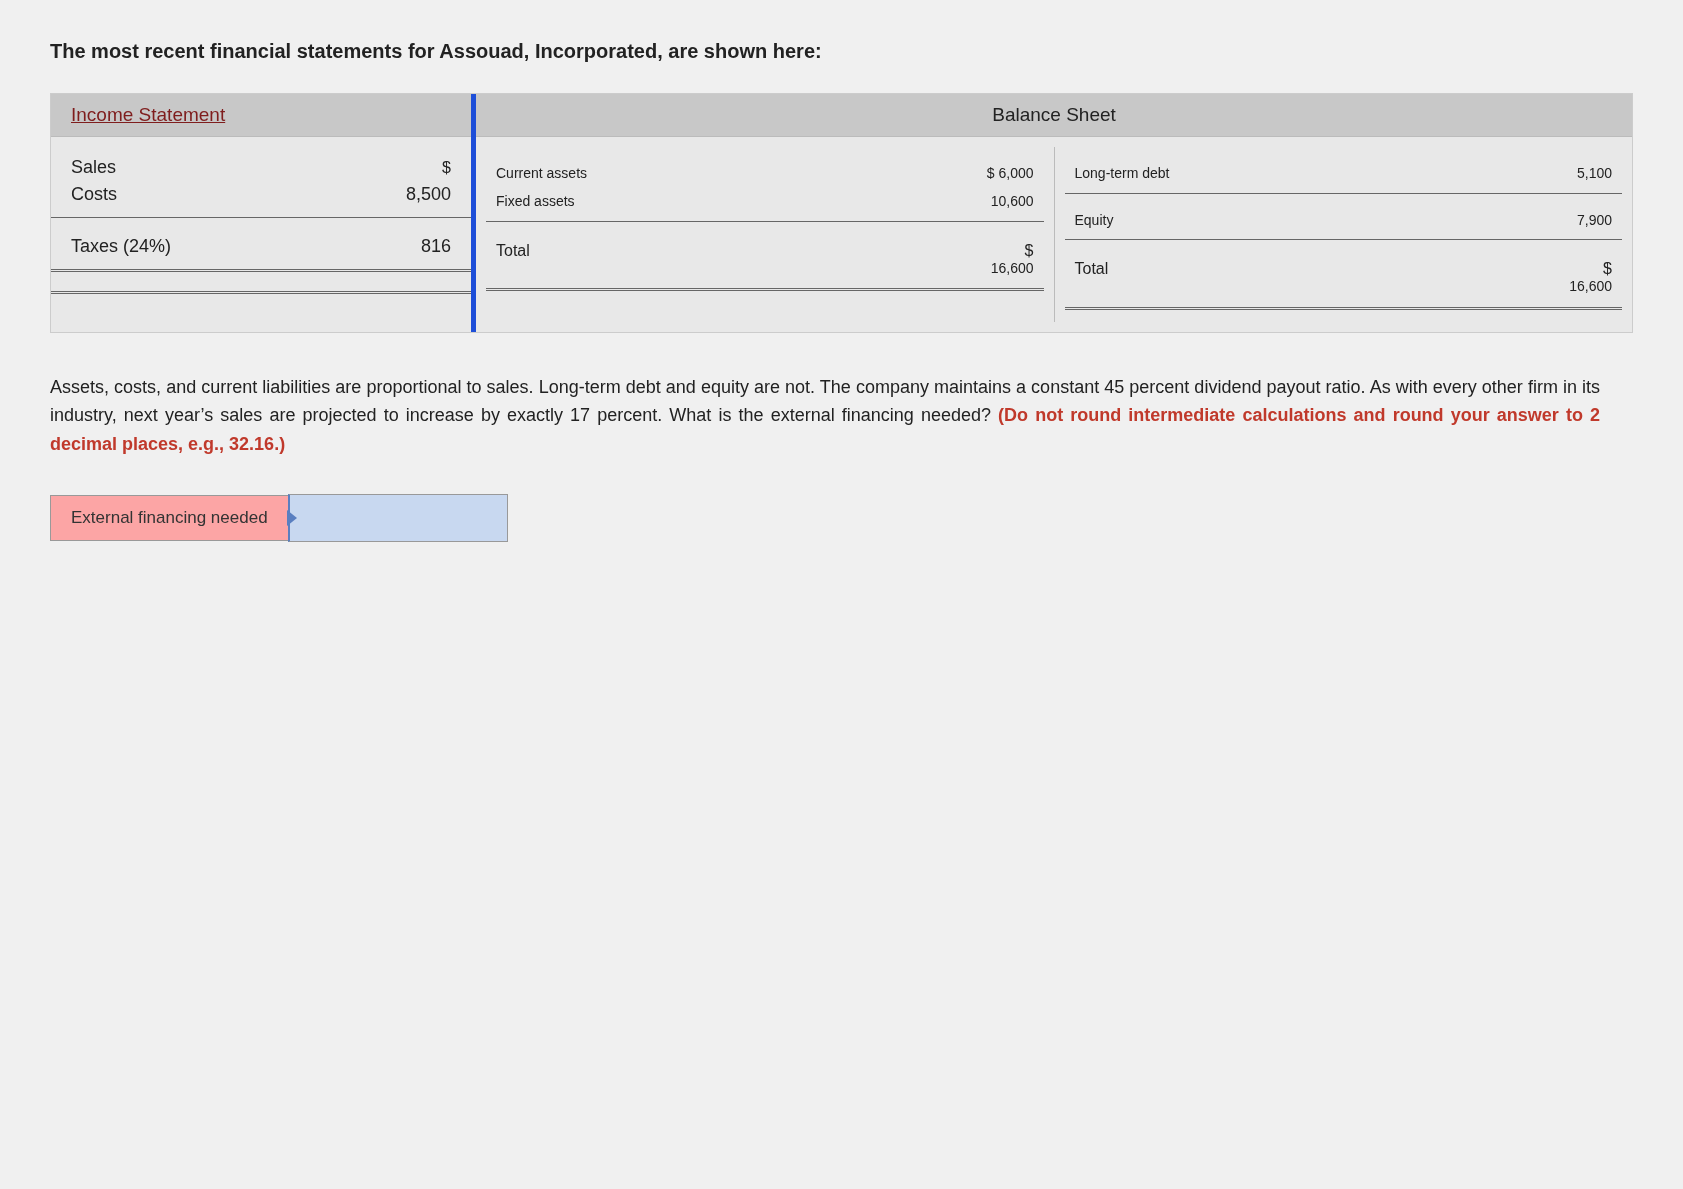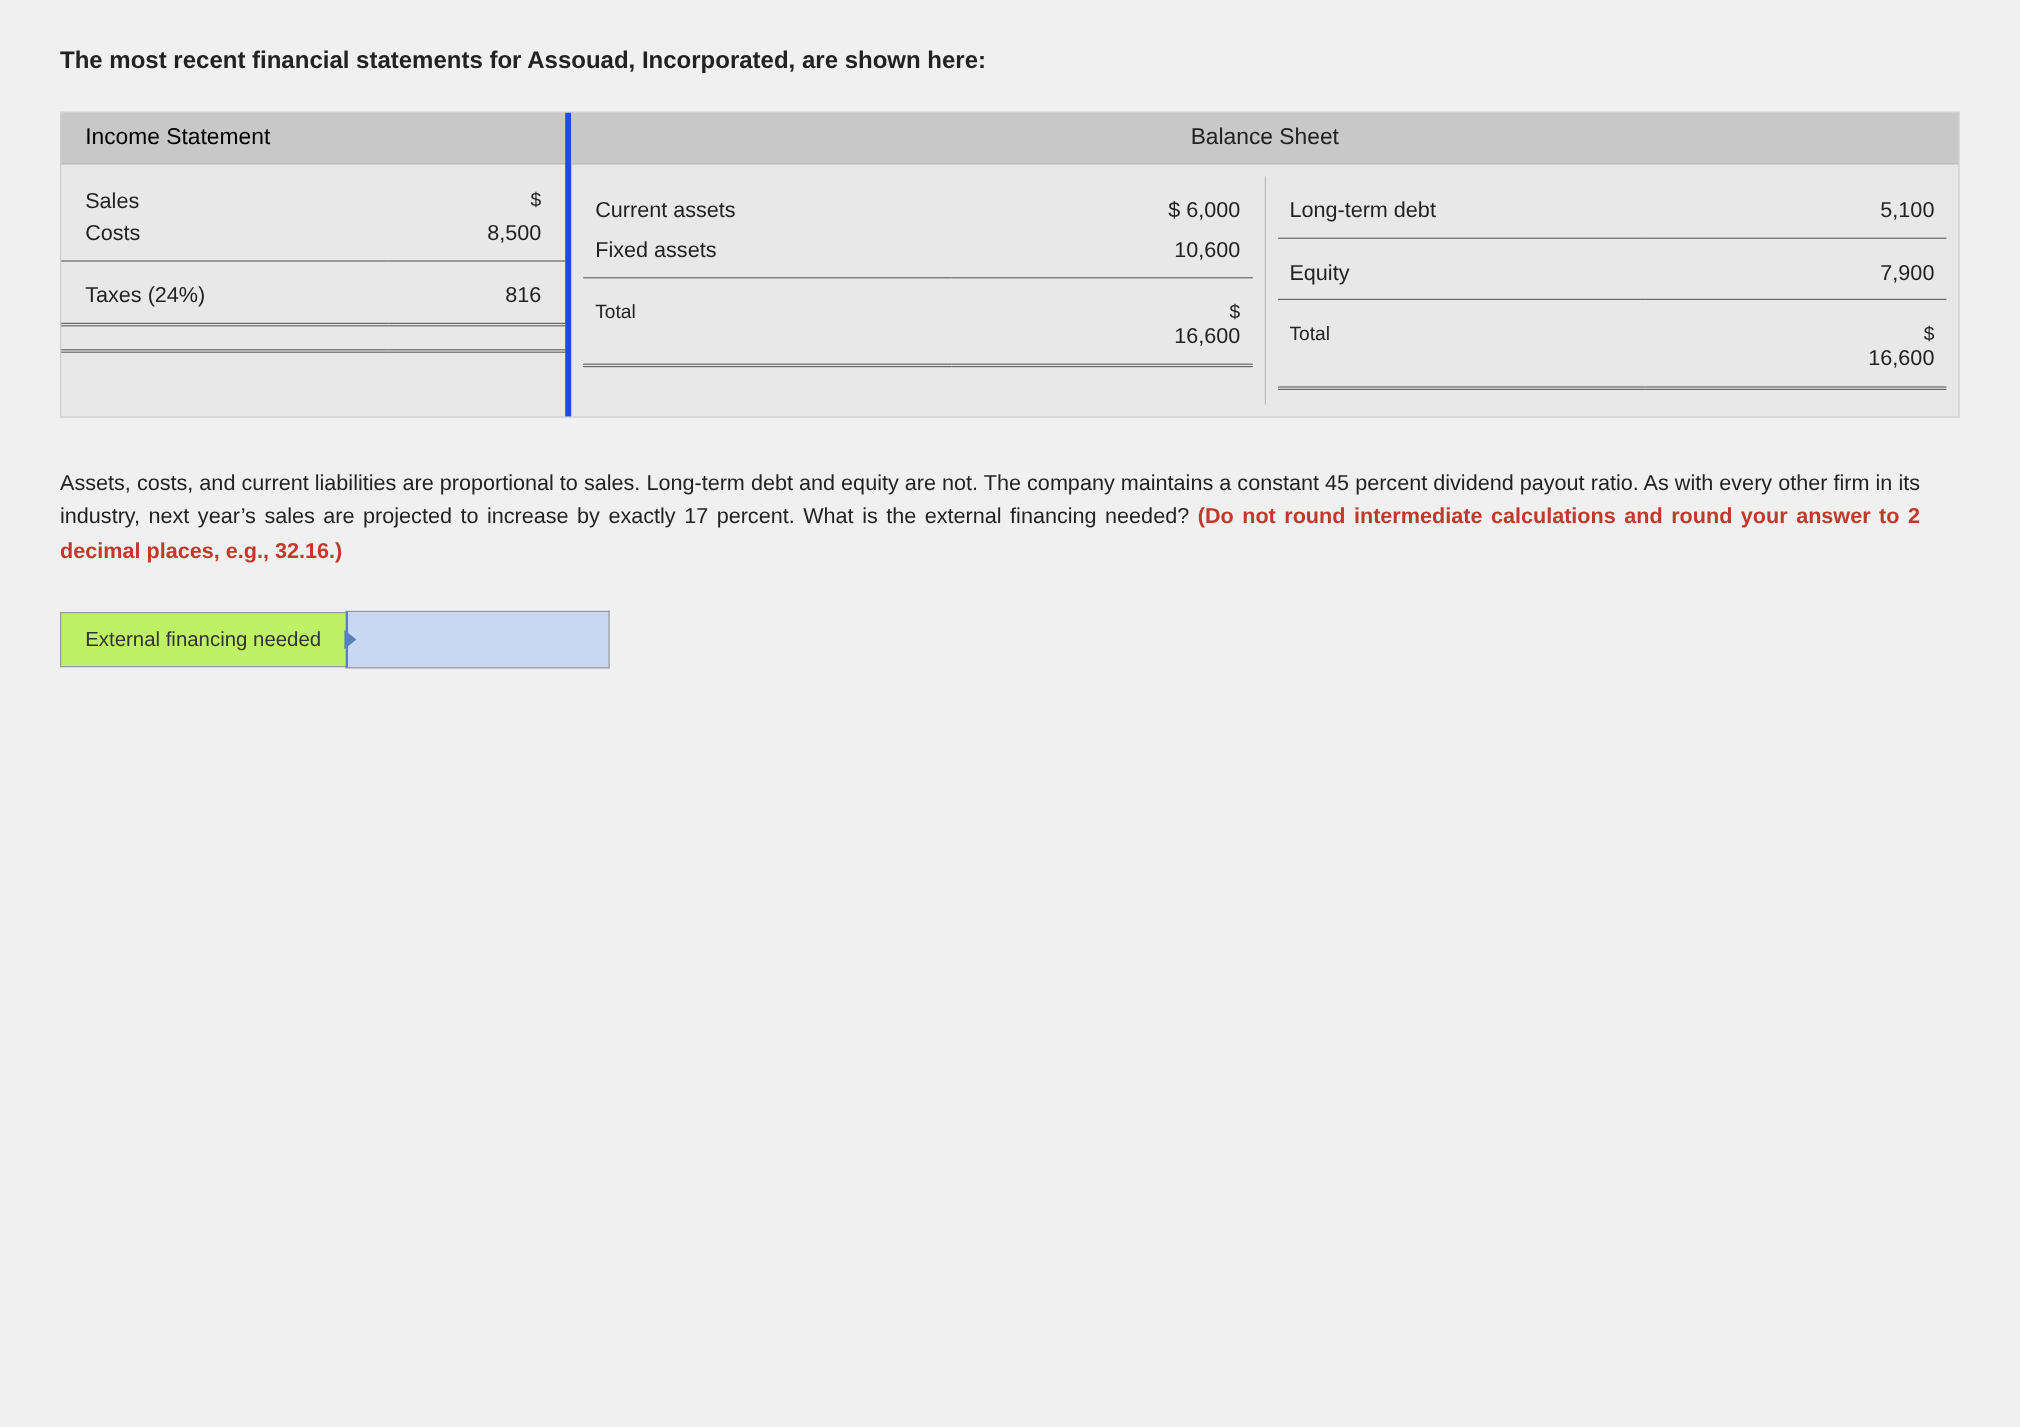--- a/index.html
+++ b/index.html
@@ -33,22 +33,23 @@
     .income-statement {
       flex: 0 0 420px;
       padding: 0;
     }
 
     .section-header {
       background: #c8c8c8;
       padding: 10px 20px;
       font-size: 19px;
       font-weight: 500;
-      color: #000000;
+      color: #7f1d1d;
       border-bottom: 1px solid #bbb;
+      text-decoration: underline;
     }
 
     .is-table {
       width: 100%;
       border-collapse: collapse;
       padding: 10px 0;
     }
 
     .is-table td {
       padding: 6px 20px;
@@ -119,21 +120,21 @@
       border-left: 1px solid #bbb;
     }
 
     .bs-table {
       width: 100%;
       border-collapse: collapse;
     }
 
     .bs-table td {
       padding: 6px 10px;
-      font-size: 18px;
+      font-size: 14px;
     }
 
     .bs-table .bs-label {
       width: 55%;
     }
 
     .bs-table .bs-value {
       width: 45%;
       text-align: right;
     }
@@ -176,21 +177,21 @@
     }
 
     
     .answer-section {
       display: flex;
       align-items: center;
       gap: 0;
     }
 
     .answer-label {
-      background: #bef264;
+      background: #fca5a5;
       border: 1px solid #999;
       padding: 12px 20px;
       font-size: 17px;
       color: #333;
       border-right: none;
       white-space: nowrap;
     }
 
     .answer-input-wrapper {
       position: relative;

